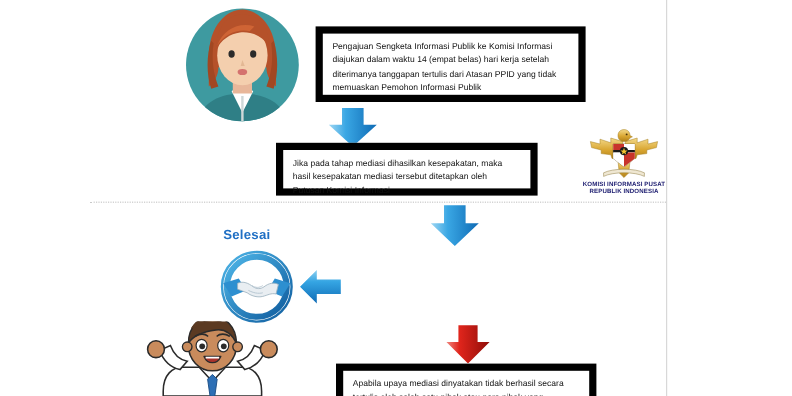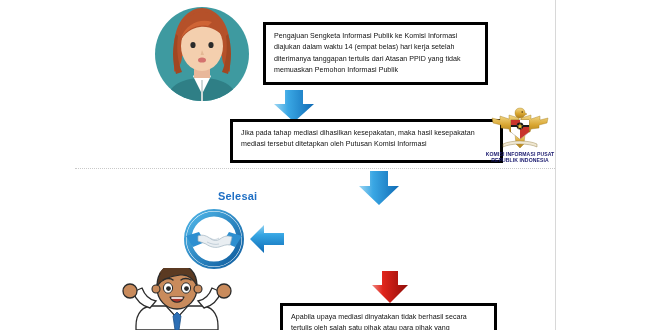--- a/index.html
+++ b/index.html
@@ -32,21 +32,21 @@
   .h-dotted {
     position: absolute;
     height: 0;
     border-top: 1px dotted #c9c9c9;
   }
 
   
   .flow-box {
     position: absolute;
     box-sizing: border-box;
-    border: 3px solid #000000;
+    border: 6px solid #000000;
     background: #ffffff;
     color: #111111;
     font-size: 7.1px;
     line-height: 11.4px;
     padding: 6px 8px 4px 8px;
     font-family: "Liberation Sans", sans-serif;
     letter-spacing: 0.02px;
   }
 
   
@@ -55,21 +55,20 @@
   }
 
   
   .selesai-label {
     position: absolute;
     font-size: 11px;
     font-weight: bold;
     color: #1f6fc4;
     font-family: "Liberation Sans", sans-serif;
     letter-spacing: 0.2px;
-    margin-left: 32px;
   }
 
   
   .handshake {
     position: absolute;
   }
 
   
   .avatar-woman {
     position: absolute;
@@ -150,21 +149,21 @@
         <linearGradient id="gBlue1" x1="0" y1="0" x2="1" y2="0">
           <stop offset="0%" stop-color="#9fd7f3"></stop>
           <stop offset="35%" stop-color="#3aa7e4"></stop>
           <stop offset="100%" stop-color="#0f6bb5"></stop>
         </linearGradient>
       </defs>
       <path d="M13 1 L31 1 L31 15 L42 15 L22 33 L2 15 L13 15 Z" fill="url(#gBlue1)"></path>
     </svg>
   </div>
 
-  <div class="flow-box" style="left:230px; top:119px; width:273px; height:44px;">Jika pada tahap mediasi dihasilkan kesepakatan, maka hasil kesepakatan mediasi tersebut ditetapkan oleh Putusan Komisi Informasi</div>
+  <div class="flow-box" style="left:230px; top:119px; width:218px; height:44px;">Jika pada tahap mediasi dihasilkan kesepakatan, maka hasil kesepakatan mediasi tersebut ditetapkan oleh Putusan Komisi Informasi</div>
 
   <div class="logo-block" style="left:468px; top:106px;">
     <svg width="62" height="44" viewBox="0 0 62 44" xmlns="http://www.w3.org/2000/svg" style="display:block;margin:0 auto;">
       <defs>
         <linearGradient id="gold" x1="0" y1="0" x2="0" y2="1">
           <stop offset="0%" stop-color="#f3d98a"></stop>
           <stop offset="55%" stop-color="#d9a631"></stop>
           <stop offset="100%" stop-color="#b07f18"></stop>
         </linearGradient>
       </defs>

